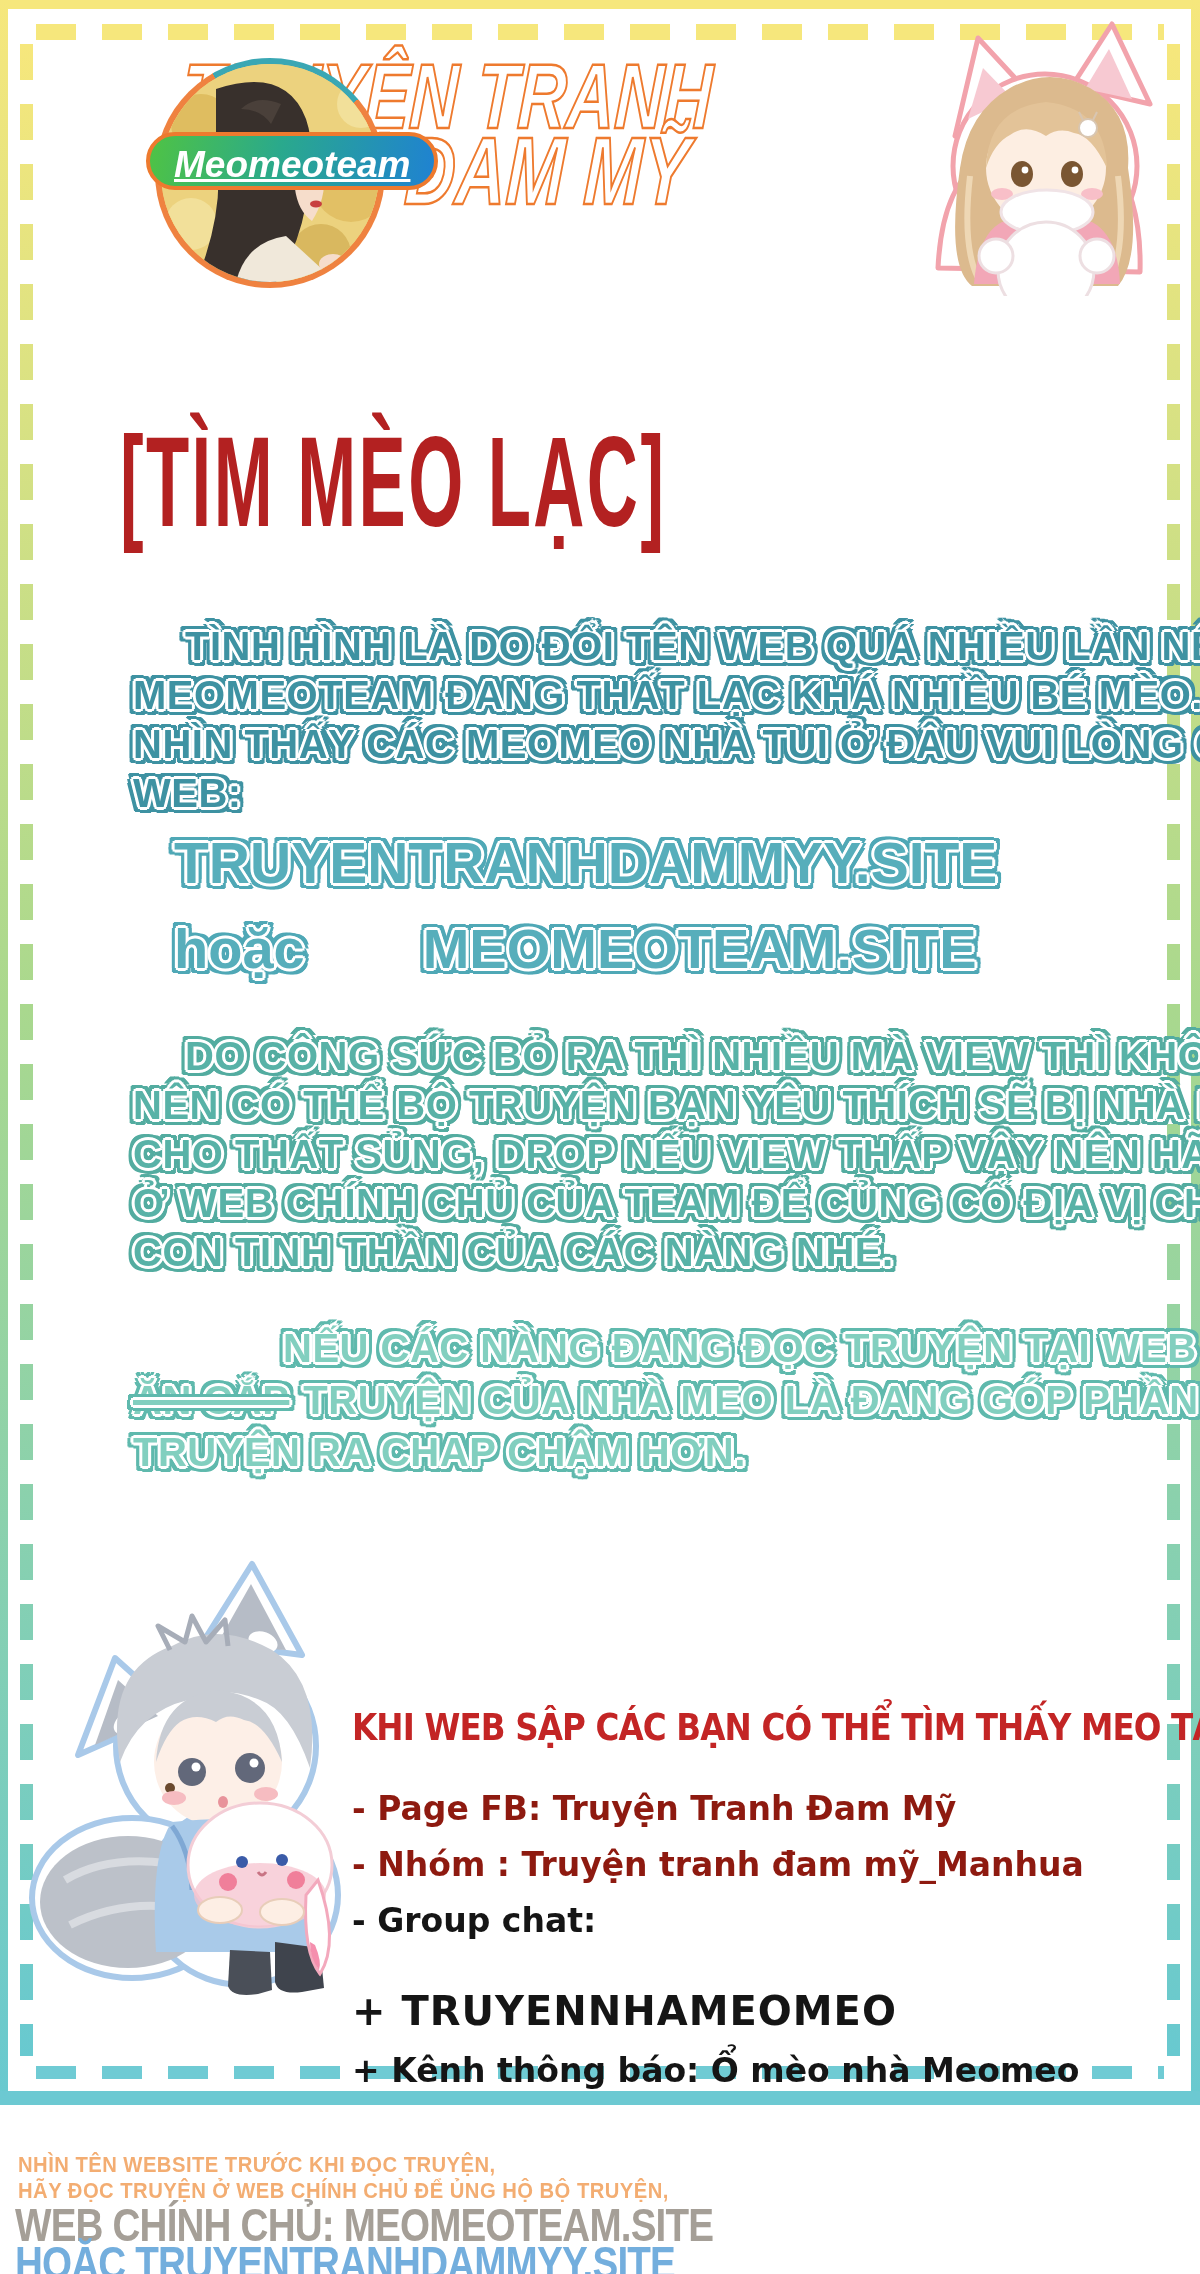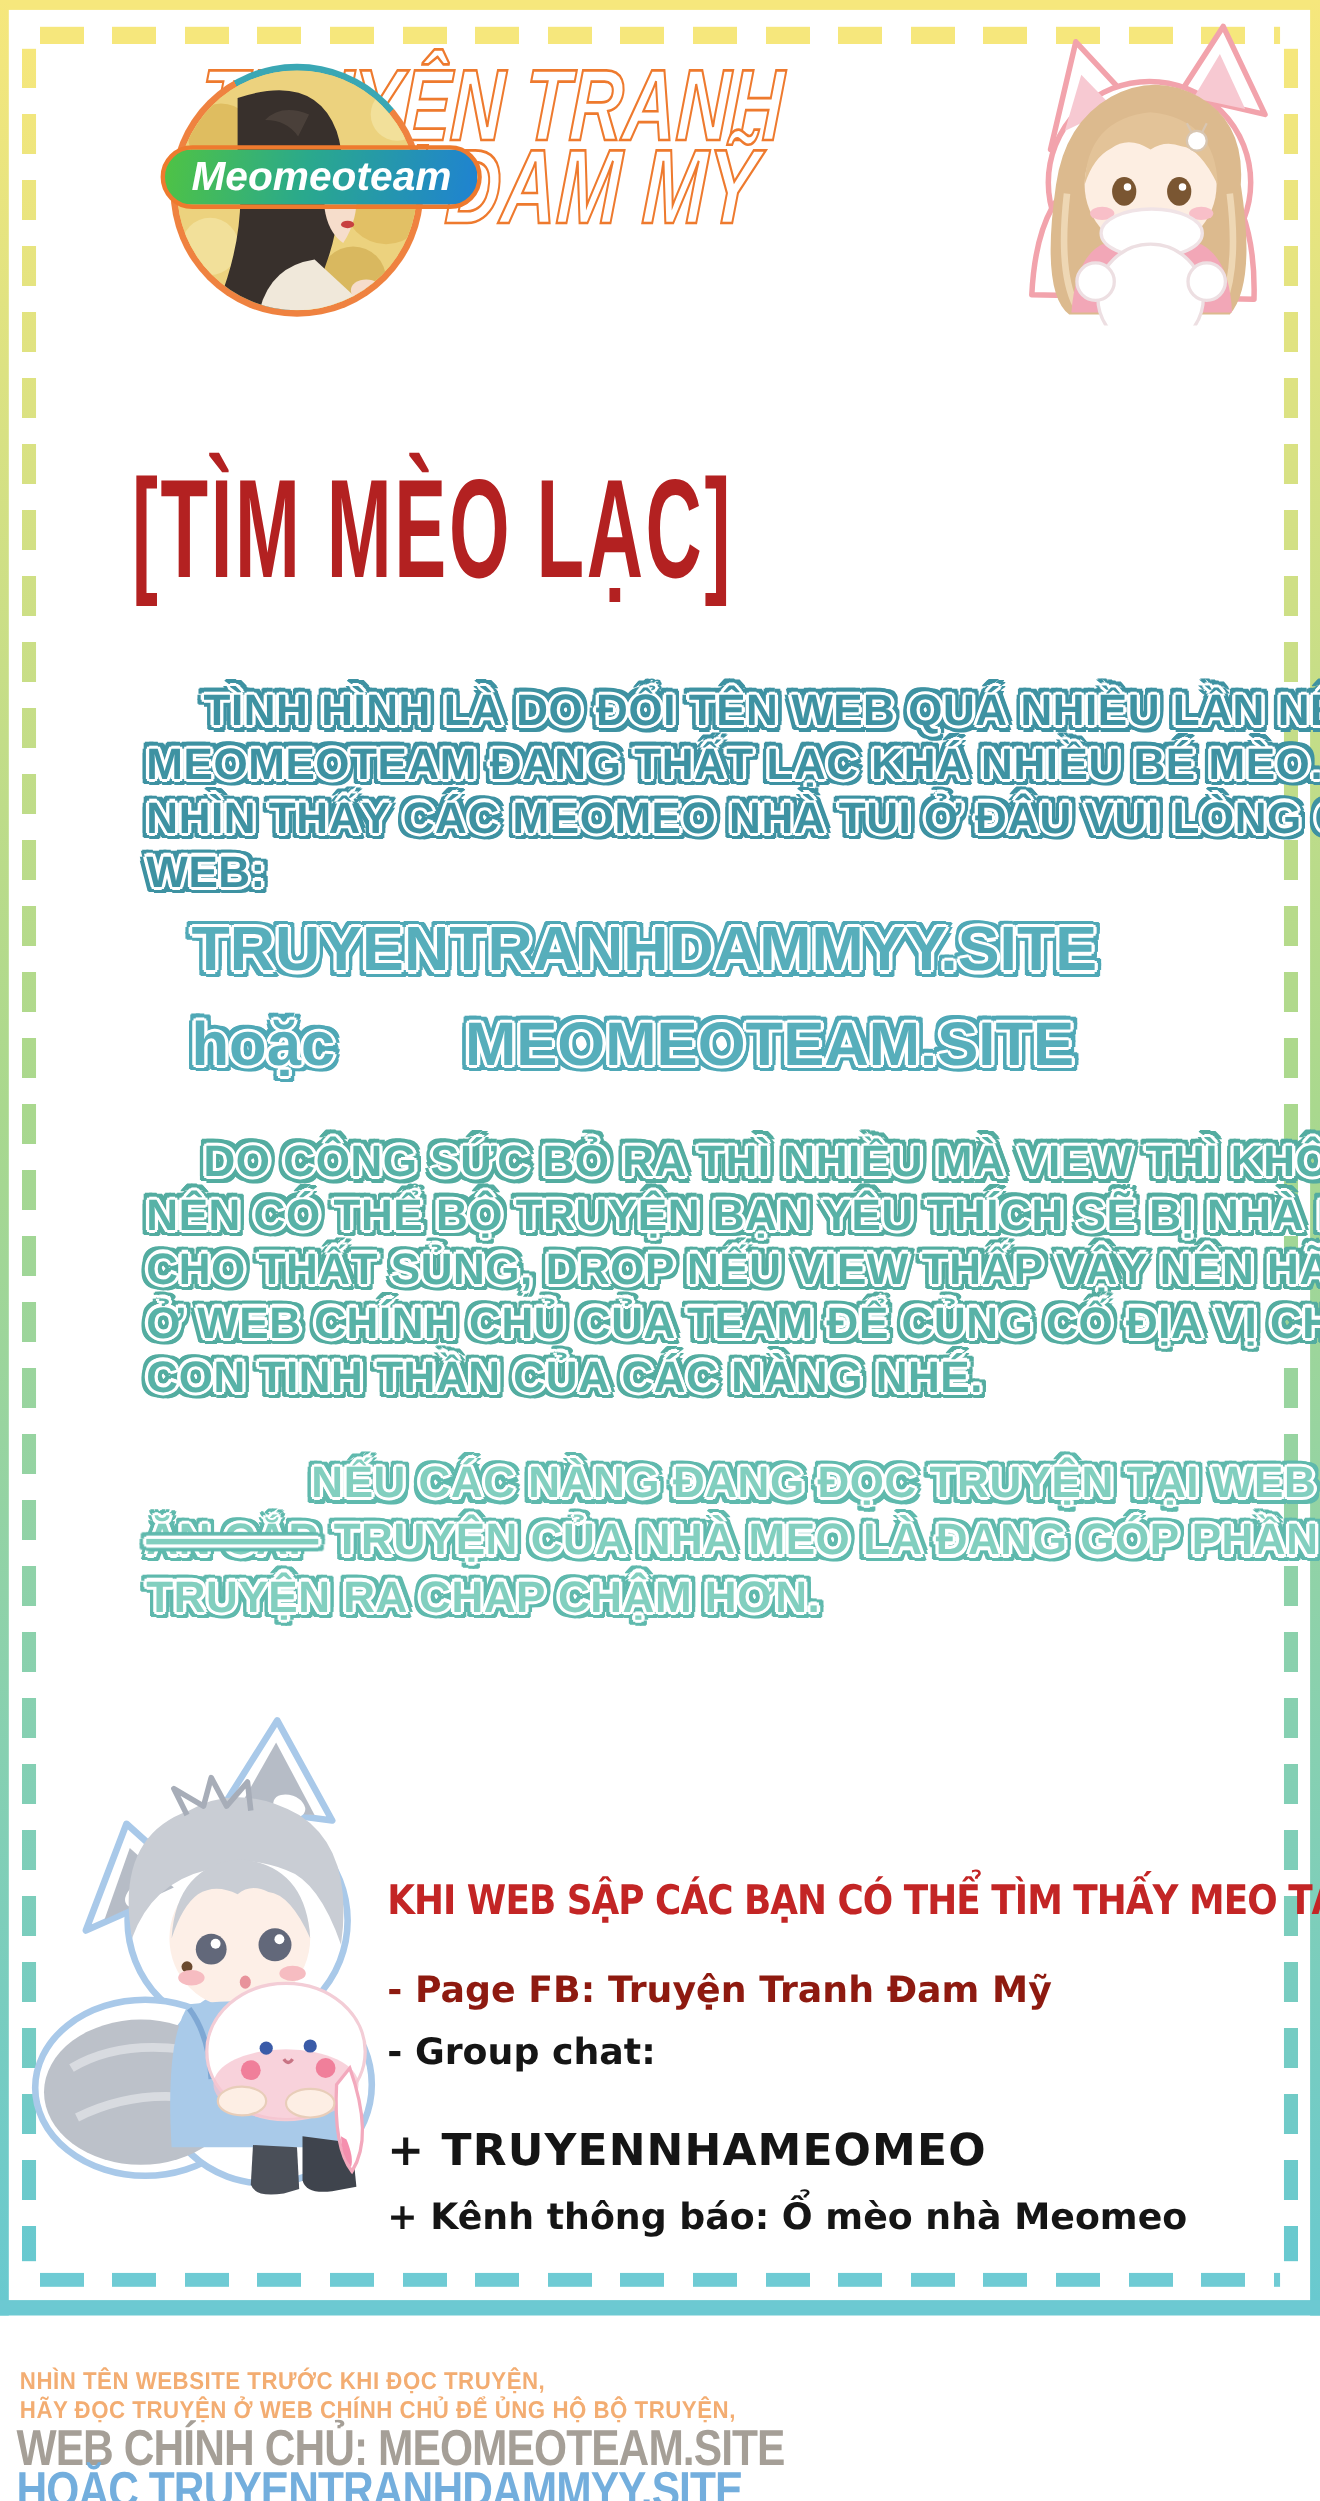--- a/index.html
+++ b/index.html
@@ -33,23 +33,23 @@
   .title-line{font-family:"Liberation Sans",sans-serif;font-weight:bold;font-style:italic;
     color:#fff;-webkit-text-stroke:2.5px #ee7a2e;white-space:nowrap;
     transform:scaleX(0.73) skewX(-4deg);transform-origin:left top;z-index:1;}
   .title-l1{left:185px;top:44px;font-size:92px;}
   .title-l2{left:408px;top:116px;font-size:96px;}
   .avatar{left:155px;top:58px;width:218px;height:218px;border-radius:50%;padding:6px;
     background:conic-gradient(from -30deg,#3aa7b4 0deg 80deg,#ef8240 80deg 360deg);z-index:2;}
   .avatar-img{width:100%;height:100%;border-radius:50%;overflow:hidden;background:#ecd27e;}
   .badge{left:146px;top:132px;height:50px;z-index:3;border-radius:999px;
     background:linear-gradient(100deg,#4fc344,#2aa98c 45%,#1f82d2);
-    border:4px solid #ee7a2e;padding:0 24px;display:flex;align-items:center;
+    border:4px solid #ee7a2e;padding:0 24px;display:flex;align-items:flex-end;
     color:#fff;font-weight:bold;font-style:italic;font-size:37px;
-    font-family:"Liberation Sans",sans-serif;white-space:nowrap;}
+    font-family:"Liberation Sans",sans-serif;white-space:nowrap;text-decoration:underline;}
   .chibi-fox{left:850px;top:16px;width:340px;height:280px;z-index:1;}
 
   
   .main-title{left:120px;top:408px;width:960px;font-size:118px;font-weight:bold;
     color:#b32121;font-family:"Liberation Sans",sans-serif;letter-spacing:4px;
     transform:scaleX(0.60) scaleY(1.08);transform-origin:left top;white-space:nowrap;}
 
   
   .bubble{font-weight:800;font-family:"Liberation Sans",sans-serif;
     text-shadow:
@@ -234,20 +234,21 @@
       <circle cx="276" cy="330" r="9" fill="#f07f9a"></circle>
       <path d="M238,322 q4,6 8,0" stroke="#c87484" stroke-width="3" fill="none"></path>
       <ellipse cx="200" cy="360" rx="22" ry="13" fill="#fdeee4" stroke="#e8cdb9" stroke-width="2"></ellipse>
       <ellipse cx="262" cy="362" rx="22" ry="13" fill="#fdeee4" stroke="#e8cdb9" stroke-width="2"></ellipse>
     </svg>
   </div>
 
   <div class="abs contact">
     <div class="contact-heading">KHI WEB SẬP CÁC BẠN CÓ THỂ TÌM THẤY MEO TẠI:</div>
     <div class="contact-item red">- Page FB: Truyện Tranh Đam Mỹ</div>
+    <div class="contact-item red">- Nhóm : Truyện tranh đam mỹ_Manhua</div>
     <div class="contact-item">- Group chat:</div>
     <div class="contact-item big">+ TRUYENNHAMEOMEO</div>
     <div class="contact-item">+ Kênh thông báo: Ổ mèo nhà Meomeo</div>
   </div>
 
   <div class="abs fo fo1">NHÌN TÊN WEBSITE TRƯỚC KHI ĐỌC TRUYỆN,</div>
   <div class="abs fo fo2">HÃY ĐỌC TRUYỆN Ở WEB CHÍNH CHỦ ĐỂ ỦNG HỘ BỘ TRUYỆN,</div>
   <div class="abs fo fo-main">WEB CHÍNH CHỦ: MEOMEOTEAM.SITE</div>
   <div class="abs fo fo-alt">HOẶC TRUYENTRANHDAMMYY.SITE</div>
 

